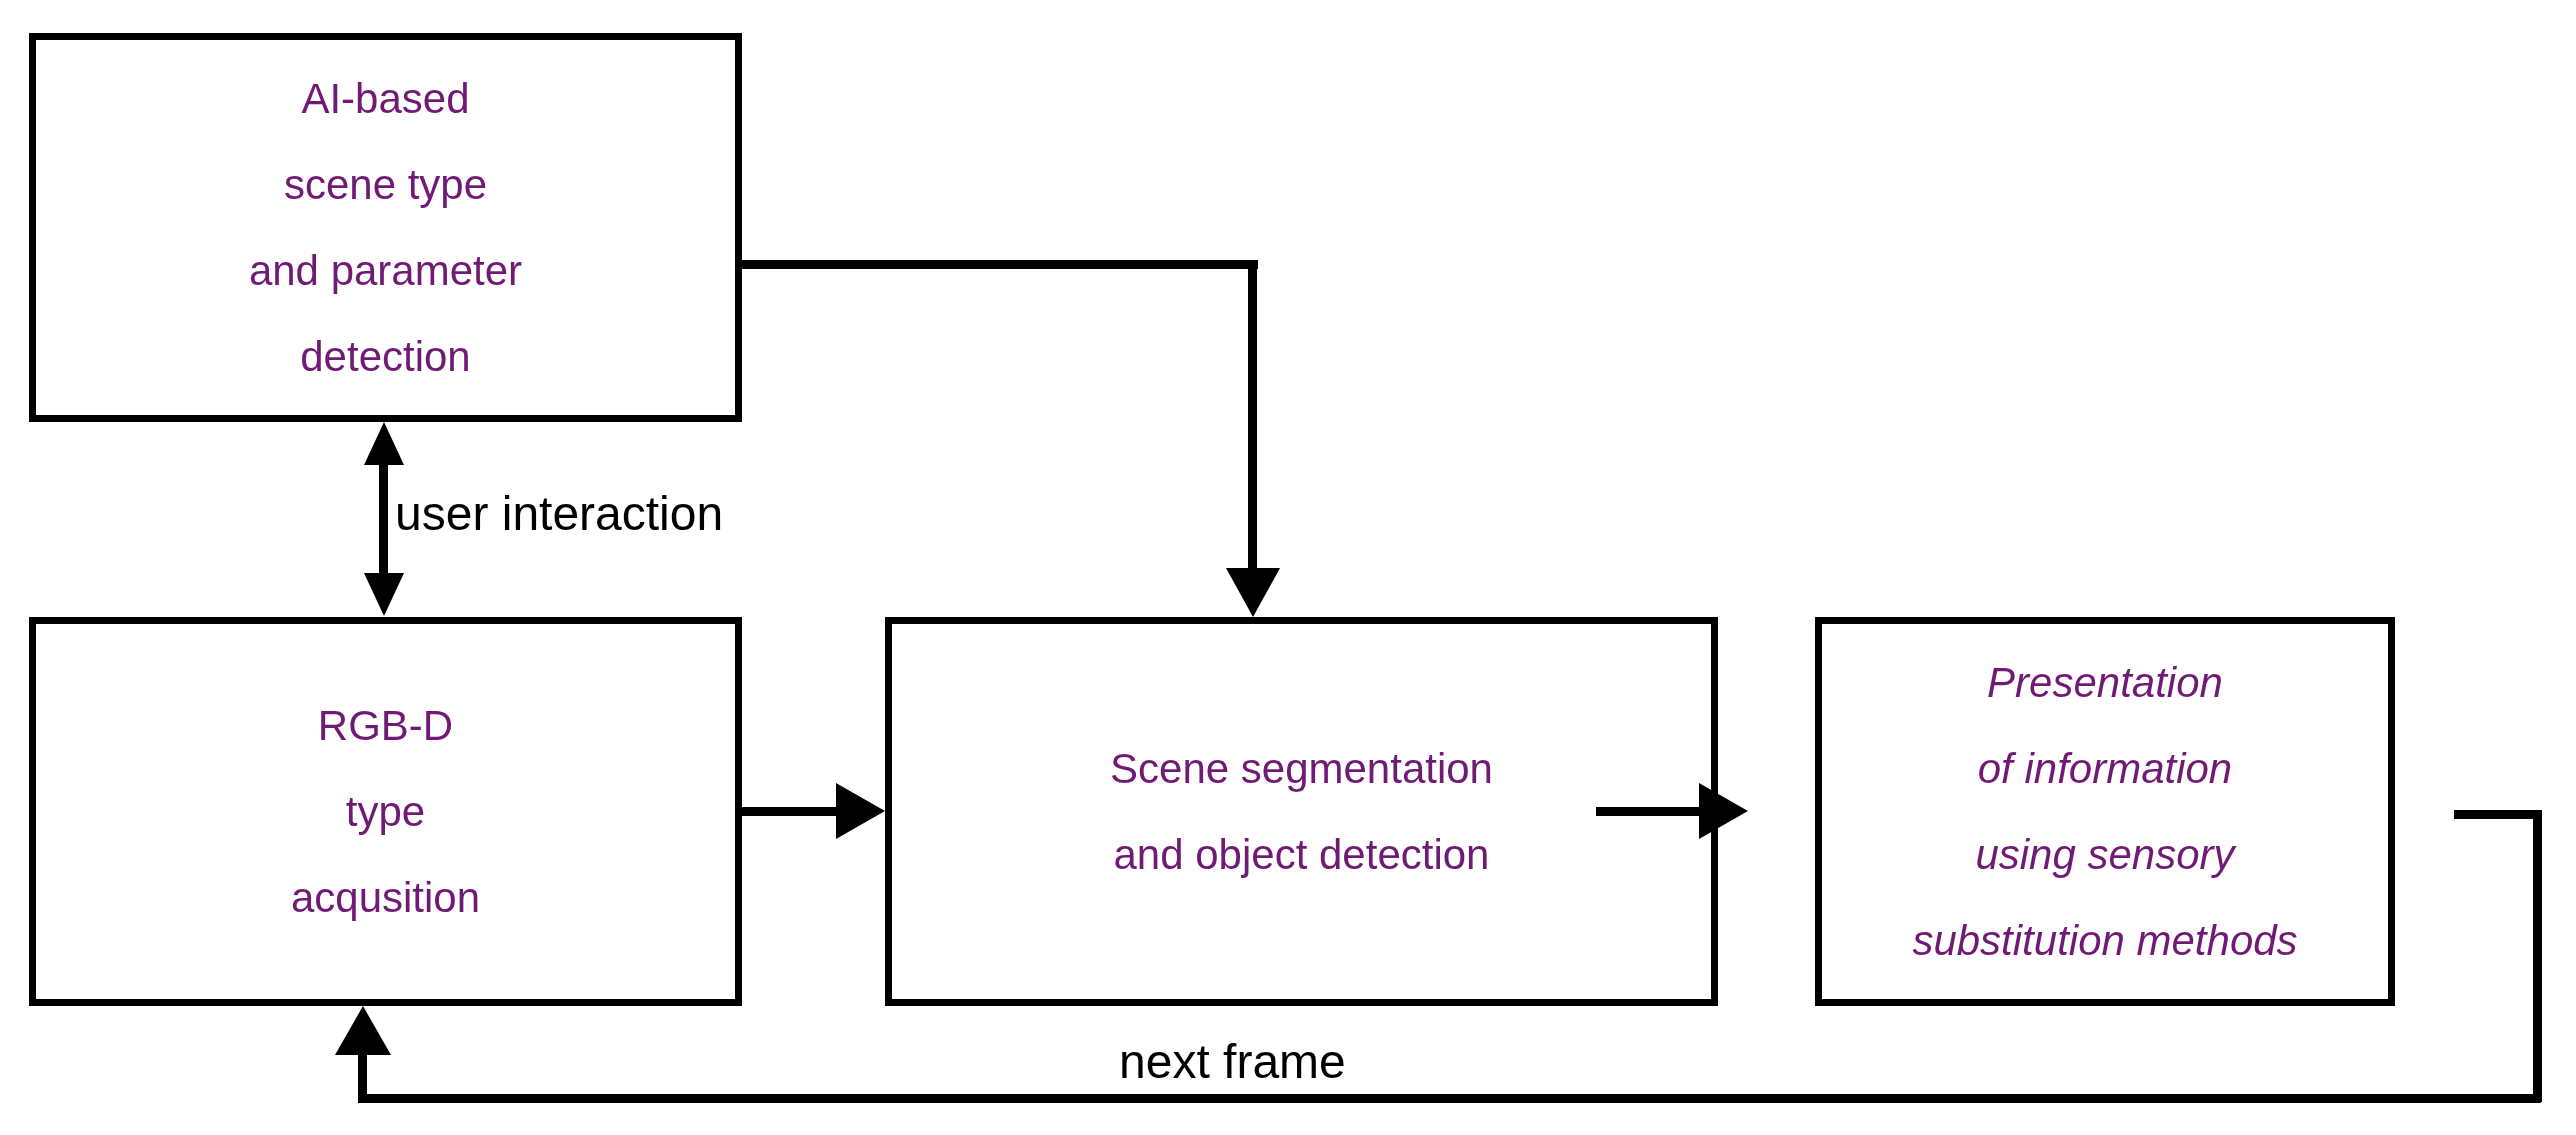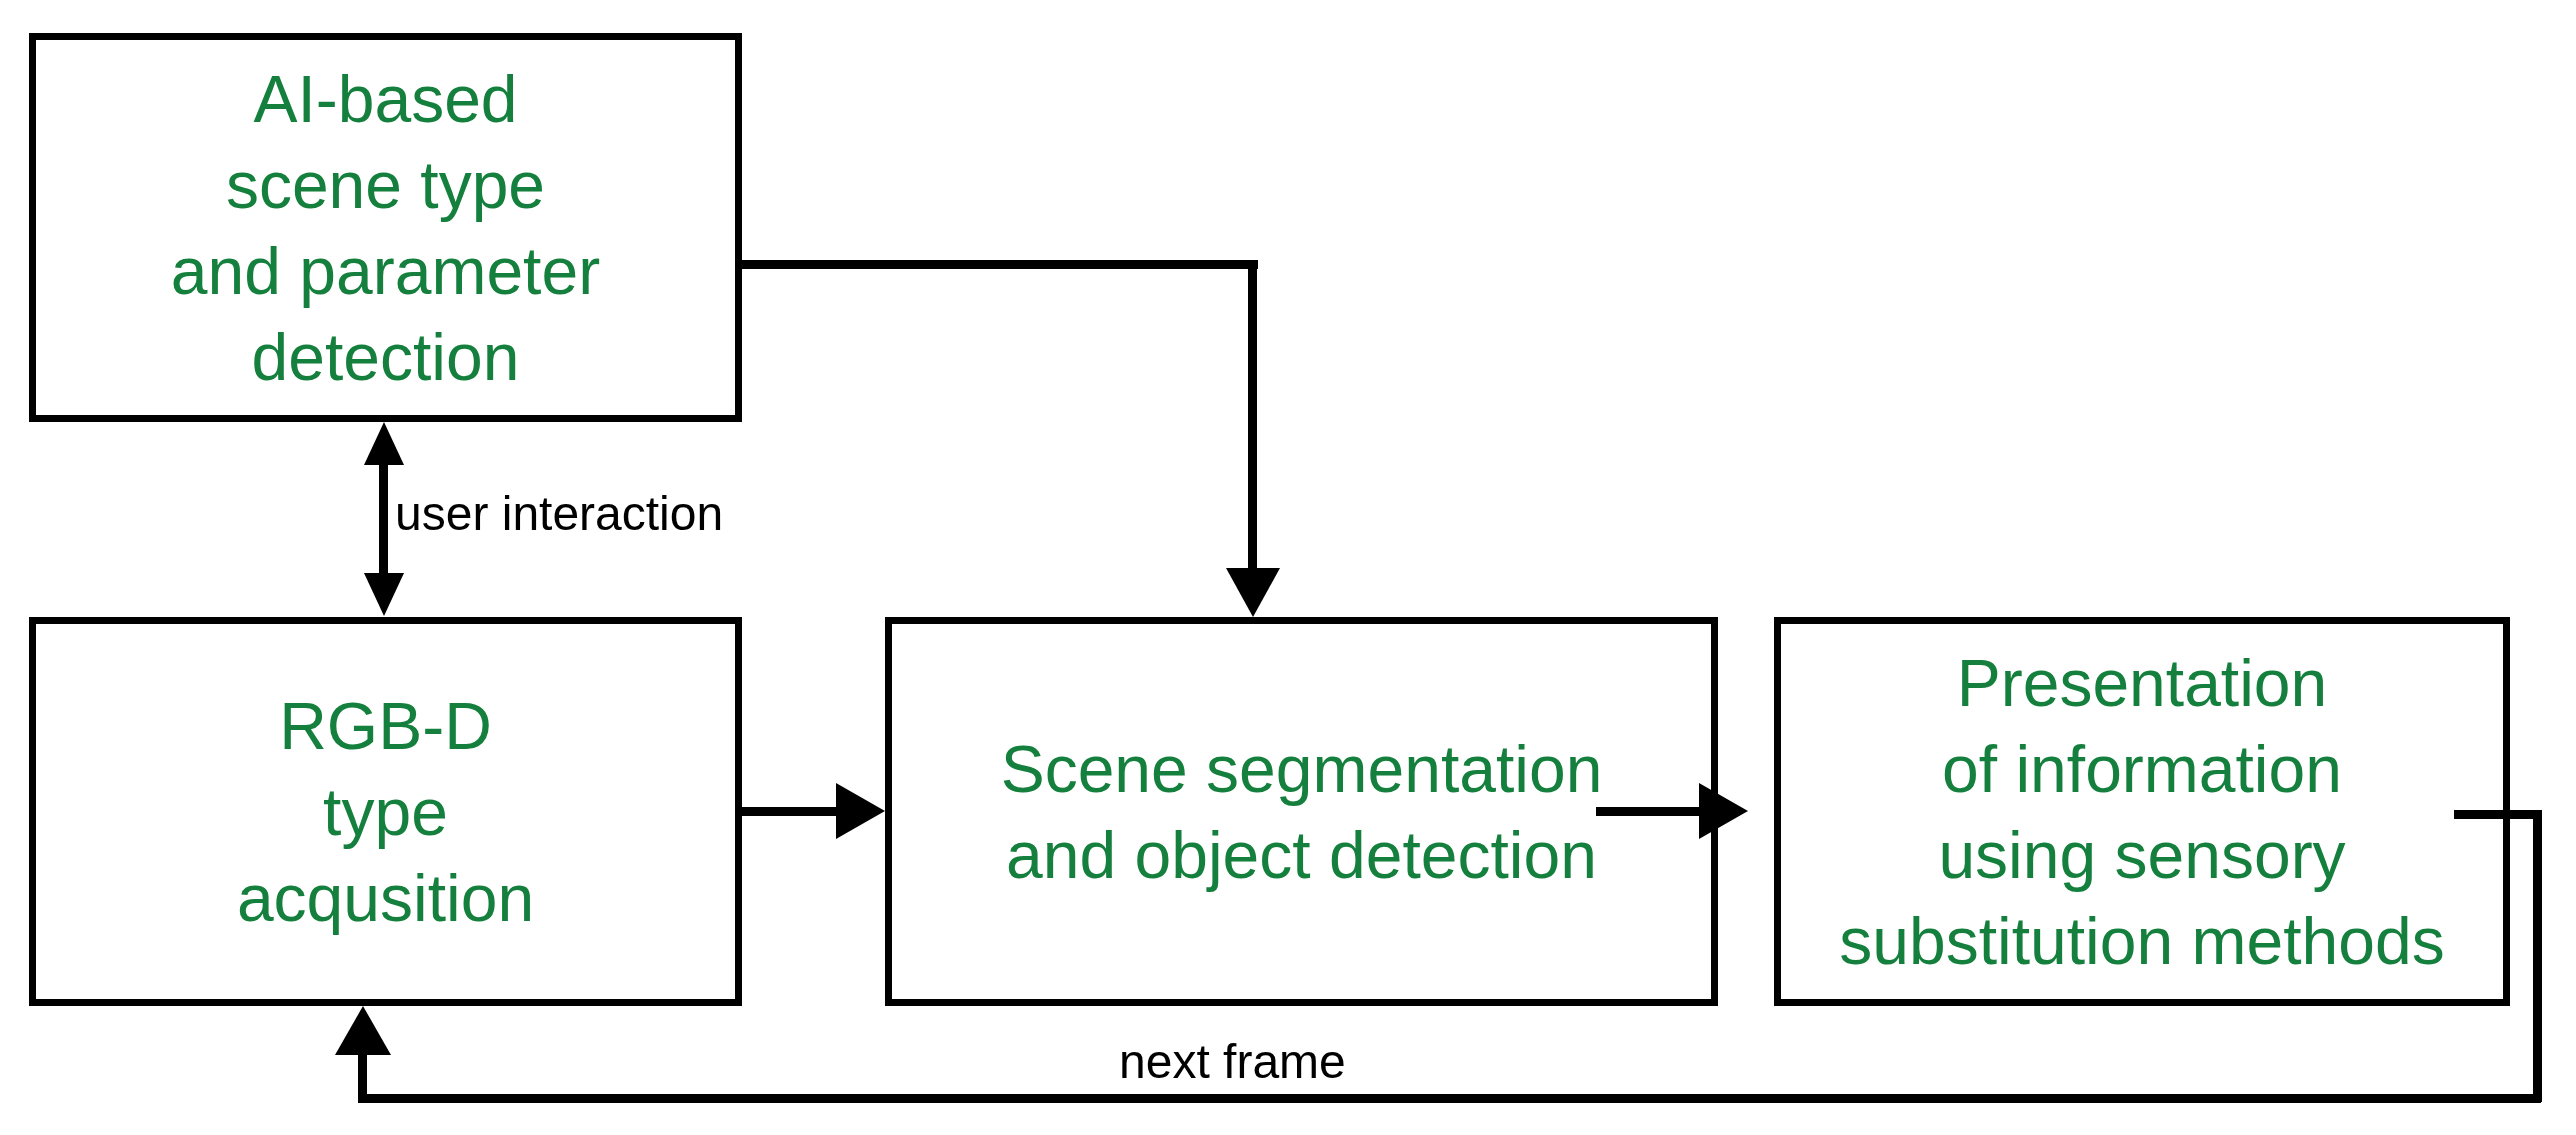--- a/index.html
+++ b/index.html
@@ -20,30 +20,30 @@
   .node {
     position: absolute;
     box-sizing: border-box;
     border: 7.2px solid #000000;
     background: #ffffff;
     display: flex;
     align-items: center;
     justify-content: center;
   }
   .node-label {
-    font-size: 66px;
+    font-size: 42px;
     line-height: 86px;
     text-align: center;
     white-space: pre-line;
-    color: #15803d;
+    color: #701a75;
   }
   #node-ai        { left: 29px;   top: 33px;  width: 713px; height: 389px; }
   #node-rgbd      { left: 29px;   top: 617px; width: 713px; height: 389px; }
   #node-seg       { left: 885px;  top: 617px; width: 833px; height: 389px; }
-  #node-present   { left: 1774px; top: 617px; width: 736px; height: 389px; }
+  #node-present   { left: 1815px; top: 617px; width: 580px; height: 389px; font-style: italic; }
 
   
   .hline, .vline {
     position: absolute;
     background: #000000;
   }
   
   #elbow-h   { left: 742px;  top: 260px;  width: 516px;  height: 9px; }
   #elbow-v   { left: 1248px; top: 260px;  width: 9px;   height: 312px; }
   

